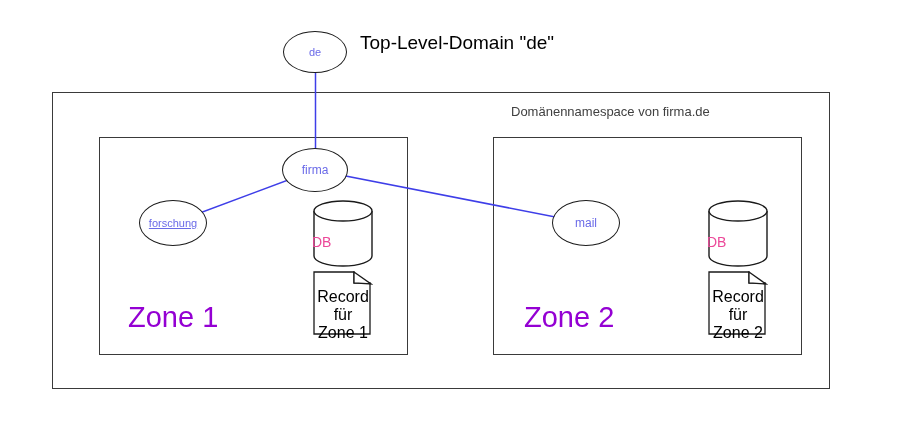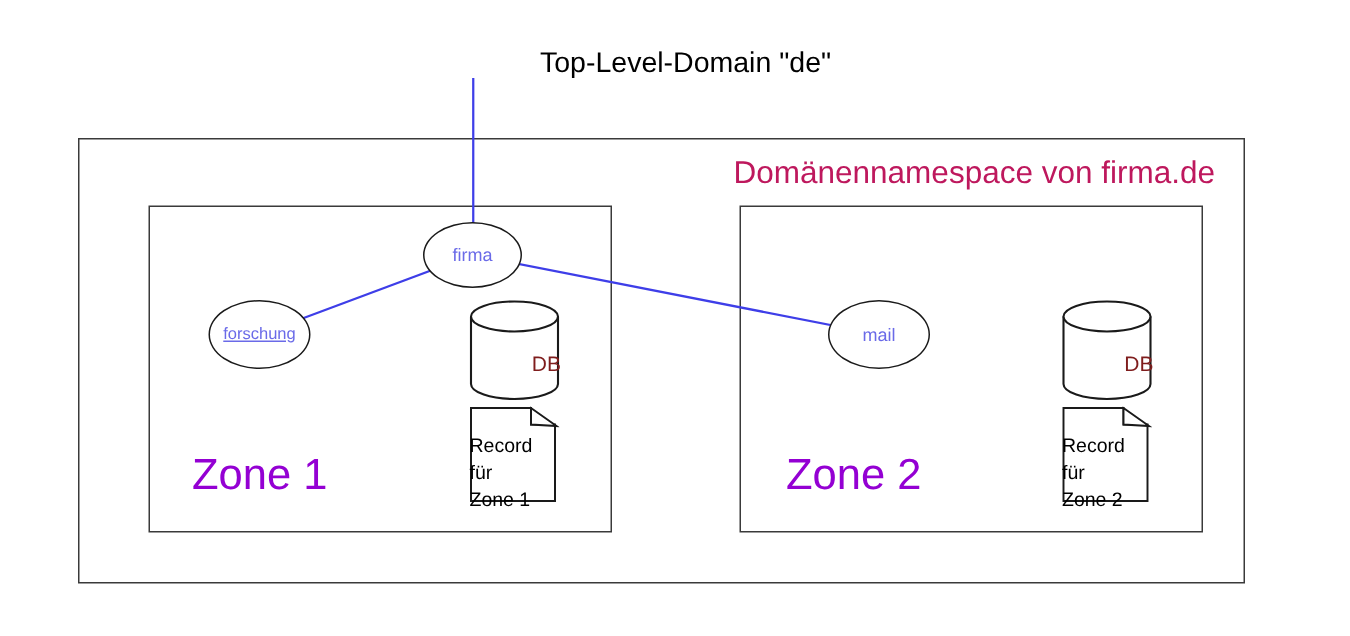--- a/index.html
+++ b/index.html
@@ -30,59 +30,64 @@
     font-size:12px;
   }
   .caption{
     position:absolute;
     color:#000000;
     font-size:19px;
     white-space:nowrap;
   }
   .caption-purple{
     position:absolute;
-    color:#be185d;
-    font-size:21px;
+    color:#404040;
+    font-size:13px;
     white-space:nowrap;
+    margin-left:22px;
   }
   .zone-title{
     position:absolute;
     color:#9400d3;
     font-size:29px;
     white-space:nowrap;
   }
   .shape-wrap{
     position:absolute;
   }
   .shape-wrap svg{position:absolute;left:0;top:0;}
   .db-label{
     position:absolute;left:0;right:0;top:34px;
-    text-align:right;
-    font-size:14px;color:#7f1d1d;
+    text-align:left;
+    font-size:14px;color:#ec4899;
   }
   .record-label{
     position:absolute;left:0;right:0;top:17px;
-    font-size:13px;line-height:18px;color:#000;
+    text-align:center;
+    font-size:16px;line-height:18px;color:#000;
   }
 </style>
 </head>
 <body>
 
 <div class="canvas">
 
   <div class="rect" style="left:52px;top:92px;width:778px;height:297px;"></div>
   <div class="rect" style="left:99px;top:137px;width:309px;height:218px;"></div>
   <div class="rect" style="left:493px;top:137px;width:309px;height:218px;"></div>
 
   <svg class="lines-layer">
     <line x1="315.5" y1="52" x2="315.5" y2="170" stroke="#3E3EE8" stroke-width="1.5"></line>
     <line x1="315" y1="170" x2="173" y2="223" stroke="#3E3EE8" stroke-width="1.5"></line>
     <line x1="315" y1="170" x2="586" y2="223" stroke="#3E3EE8" stroke-width="1.5"></line>
   </svg>
 
+  <div class="node" style="left:283px;top:31px;width:64px;height:42px;font-size:11px;">
+    <span>de</span>
+  </div>
 
   <div class="node" style="left:282px;top:148px;width:66px;height:44px;">
     <span>firma</span>
   </div>
 
   <div class="node" style="left:139px;top:200px;width:68px;height:46px;font-size:11px;text-decoration:underline;">
     <span>forschung</span>
   </div>
 
   <div class="node" style="left:552px;top:200px;width:68px;height:46px;text-align:right;">

